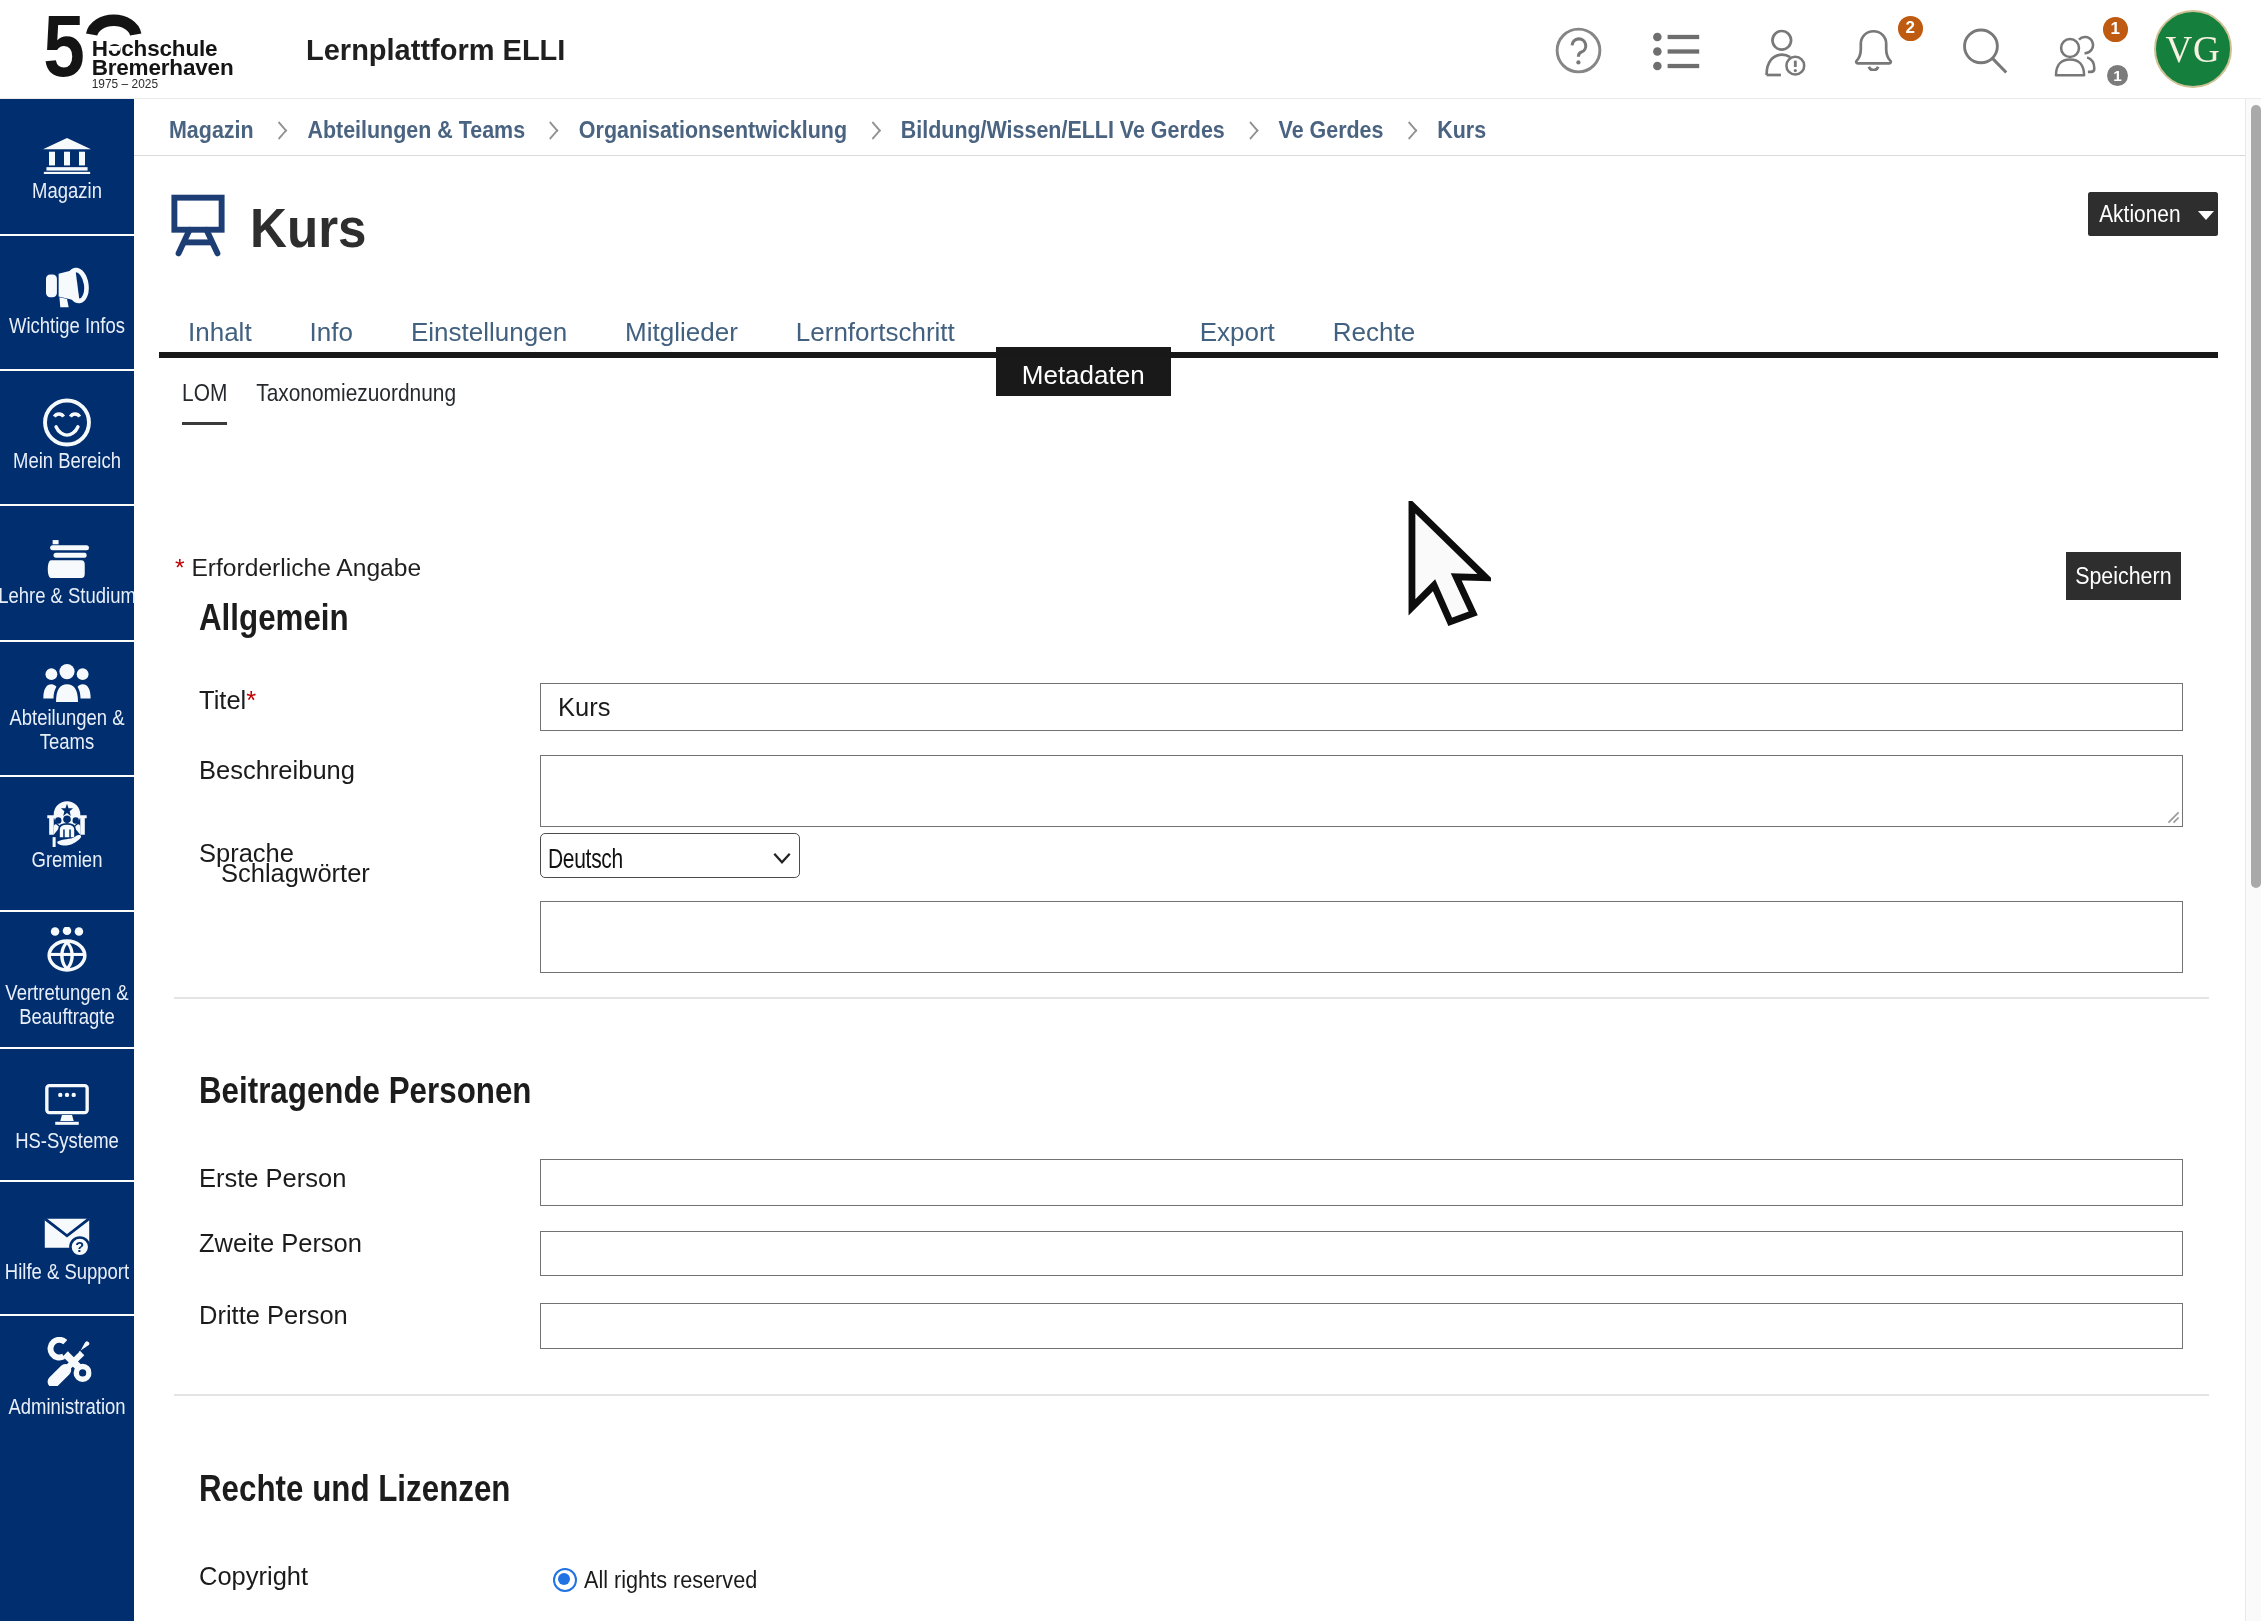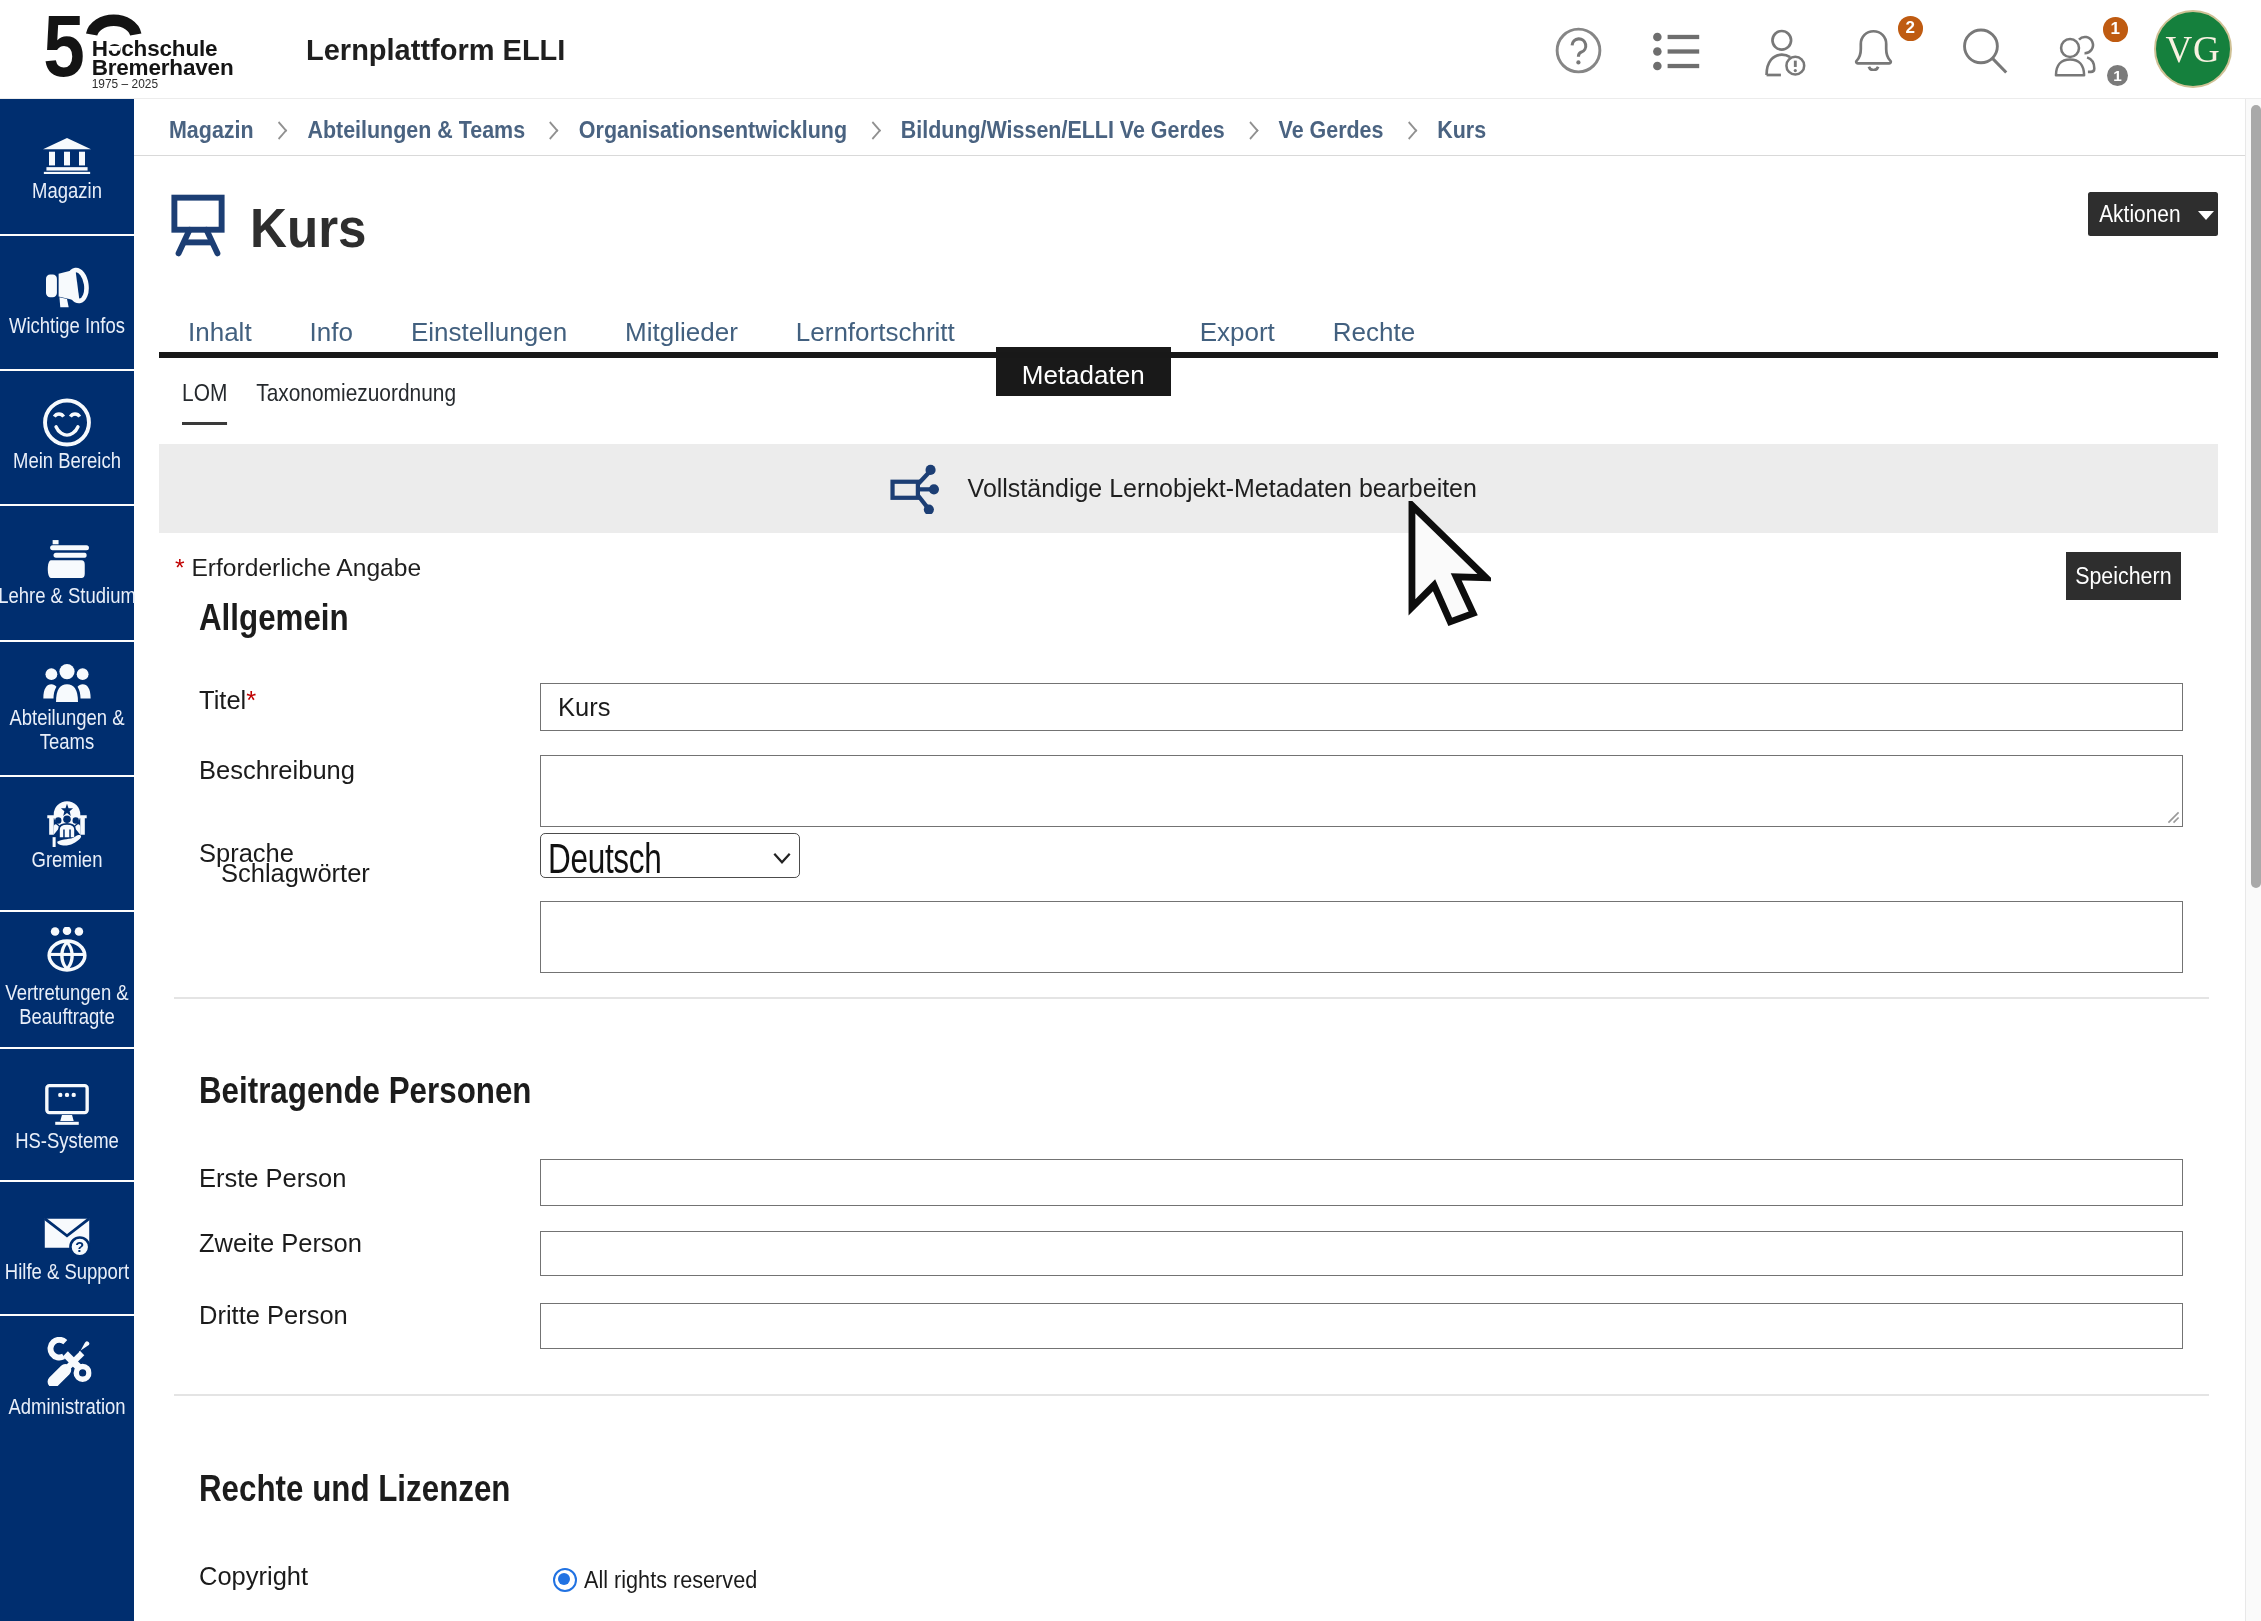--- a/index.html
+++ b/index.html
@@ -52,21 +52,21 @@
   #reqnote { position:absolute; left:175px; top:554px; font-size:24.6px; color:#1f1f1f; }
   .red { color:#c00000; }
   #speichern { position:absolute; left:2066px; top:552px; width:115px; height:48px; background:#2e2e2e; color:#fff; font-size:24.6px; display:flex; align-items:center; justify-content:center; }
   #speichern span { display:inline-block; transform:scaleX(0.87); }
 
   .h2 { position:absolute; left:199px; font-size:36px; font-weight:bold; color:#1c1c1c; transform:scaleX(0.87); transform-origin:left top; white-space:nowrap; }
   .flabel { position:absolute; left:199px; font-size:25.5px; color:#1b1b1b; }
   .finput { position:absolute; left:540px; width:1643px; border:1.7px solid #737373; background:#fff; font-size:25.5px; color:#1b1b1b; display:flex; align-items:center; padding-left:17px; }
   .divider { position:absolute; left:174px; width:2035px; height:1.7px; background:#e4e4e4; }
 
-  #selbox { position:absolute; left:540px; top:833px; width:260px; height:45px; border:1.7px solid #4c4c4c; border-radius:5.1px; background:#fff; display:flex; align-items:center; padding-left:6.8px; padding-top:6px; font-size:42px; color:#111; }
+  #selbox { position:absolute; left:540px; top:833px; width:260px; height:45px; border:1.7px solid #4c4c4c; border-radius:5.1px; background:#fff; display:flex; align-items:center; padding-left:6.8px; padding-top:6px; font-size:28px; color:#111; }
   #selbox span { display:inline-block; transform:scaleX(0.75); transform-origin:left center; letter-spacing:-0.4px; }
   #selbox .chev { position:absolute; right:7.6px; top:18px; width:18px; height:12px; }
 
   
   #radio { position:absolute; left:553px; top:1568px; width:24px; height:24px; border:2.5px solid #2172e2; border-radius:50%; background:#fff; }
   #radio::after { content:""; position:absolute; left:3.4px; top:3.4px; width:12px; height:12px; border-radius:50%; background:#2172e2; }
 
   
   #avatar { position:absolute; left:2154px; top:10.2px; width:78px; height:78px; border-radius:50%; background:#15803d; border:2.5px solid #cfc195; color:#f8f1e1; font-size:37px; display:flex; align-items:center; justify-content:center; letter-spacing:0.8px;font-family:Liberation Serif, serif; }
 
@@ -308,32 +308,20 @@
     <div class="tab active">Metadaten</div>
     <div class="tab">Export</div>
     <div class="tab">Rechte</div>
   </div>
   <div id="tabline"></div>
   <div id="subtabs">
       <span class="st1">LOM</span>
       <span>Taxonomiezuordnung</span>
     </div>
 
-  <div id="graybar">
-    <svg width="49" height="51" viewBox="0 0 58 60">
-      <rect x="3" y="22" width="30" height="19" fill="none" stroke="#1c3e74" stroke-width="5"></rect>
-      <line x1="33" y1="25" x2="46" y2="11" stroke="#1c3e74" stroke-width="5"></line>
-      <line x1="33" y1="31" x2="49" y2="31" stroke="#1c3e74" stroke-width="5"></line>
-      <line x1="33" y1="38" x2="44" y2="52" stroke="#1c3e74" stroke-width="5"></line>
-      <circle cx="48" cy="8" r="6" fill="#1c3e74"></circle>
-      <circle cx="52" cy="31" r="6" fill="#1c3e74"></circle>
-      <circle cx="46" cy="55" r="6" fill="#1c3e74"></circle>
-    </svg>
-    <span class="txt">Vollständige Lernobjekt-Metadaten bearbeiten</span>
-  </div>
 
   <svg class="abs" style="left:1406px; top:501px; z-index:9;" width="85" height="132" viewBox="0 0 100 155">
     <path d="M7 5 L7 125 L33 99 L52 142 L79 132 L59 89 L94 90 Z" fill="#fafafa" stroke="#0d0d0d" stroke-width="8" stroke-linejoin="miter"></path>
   </svg>
 
   <div id="reqnote"><span class="red">*</span> Erforderliche Angabe</div>
   <div id="speichern">
       <span>Speichern</span>
     </div>
 

